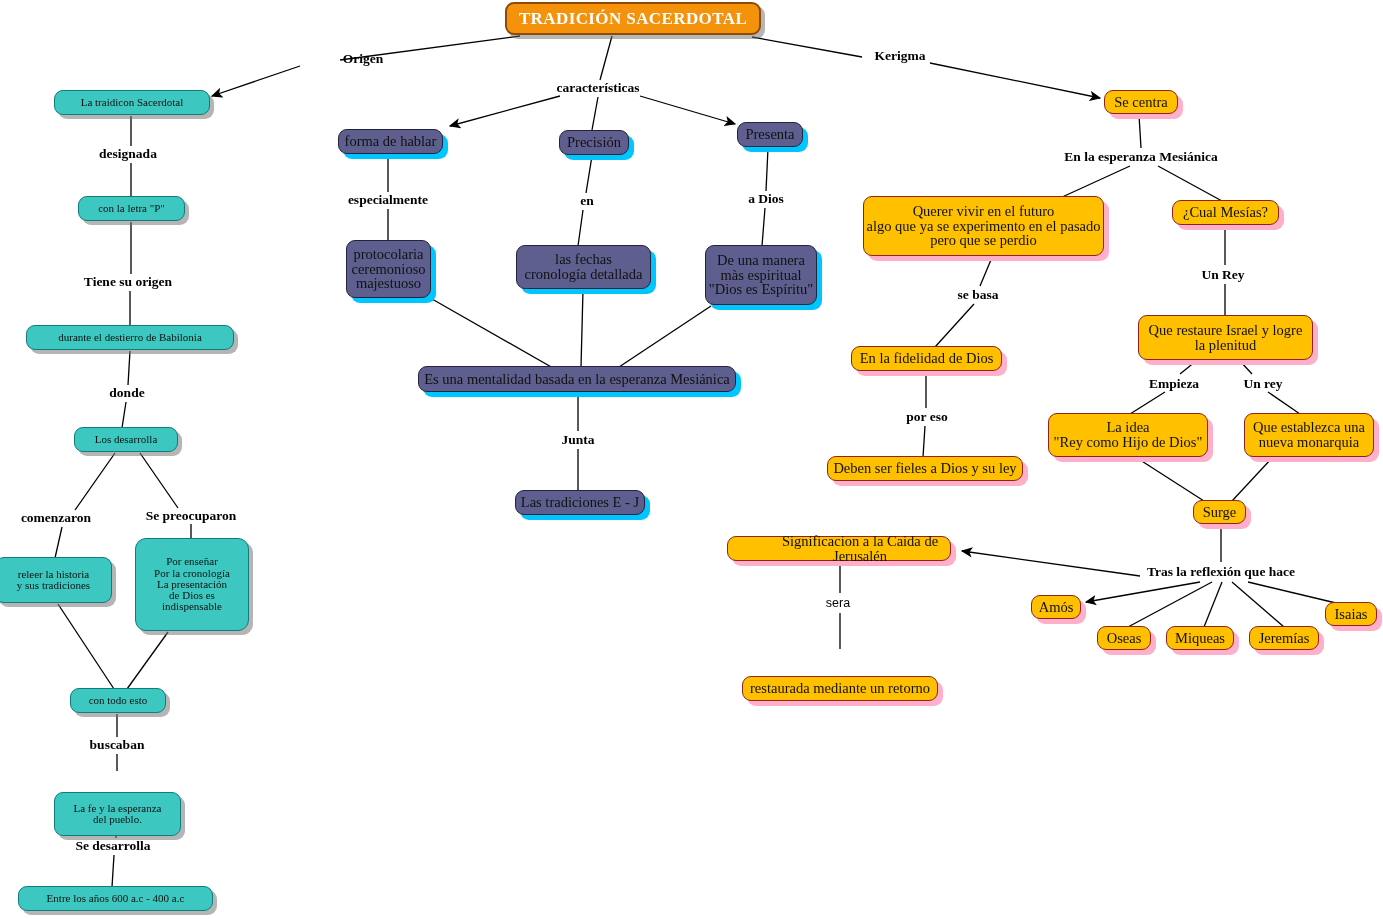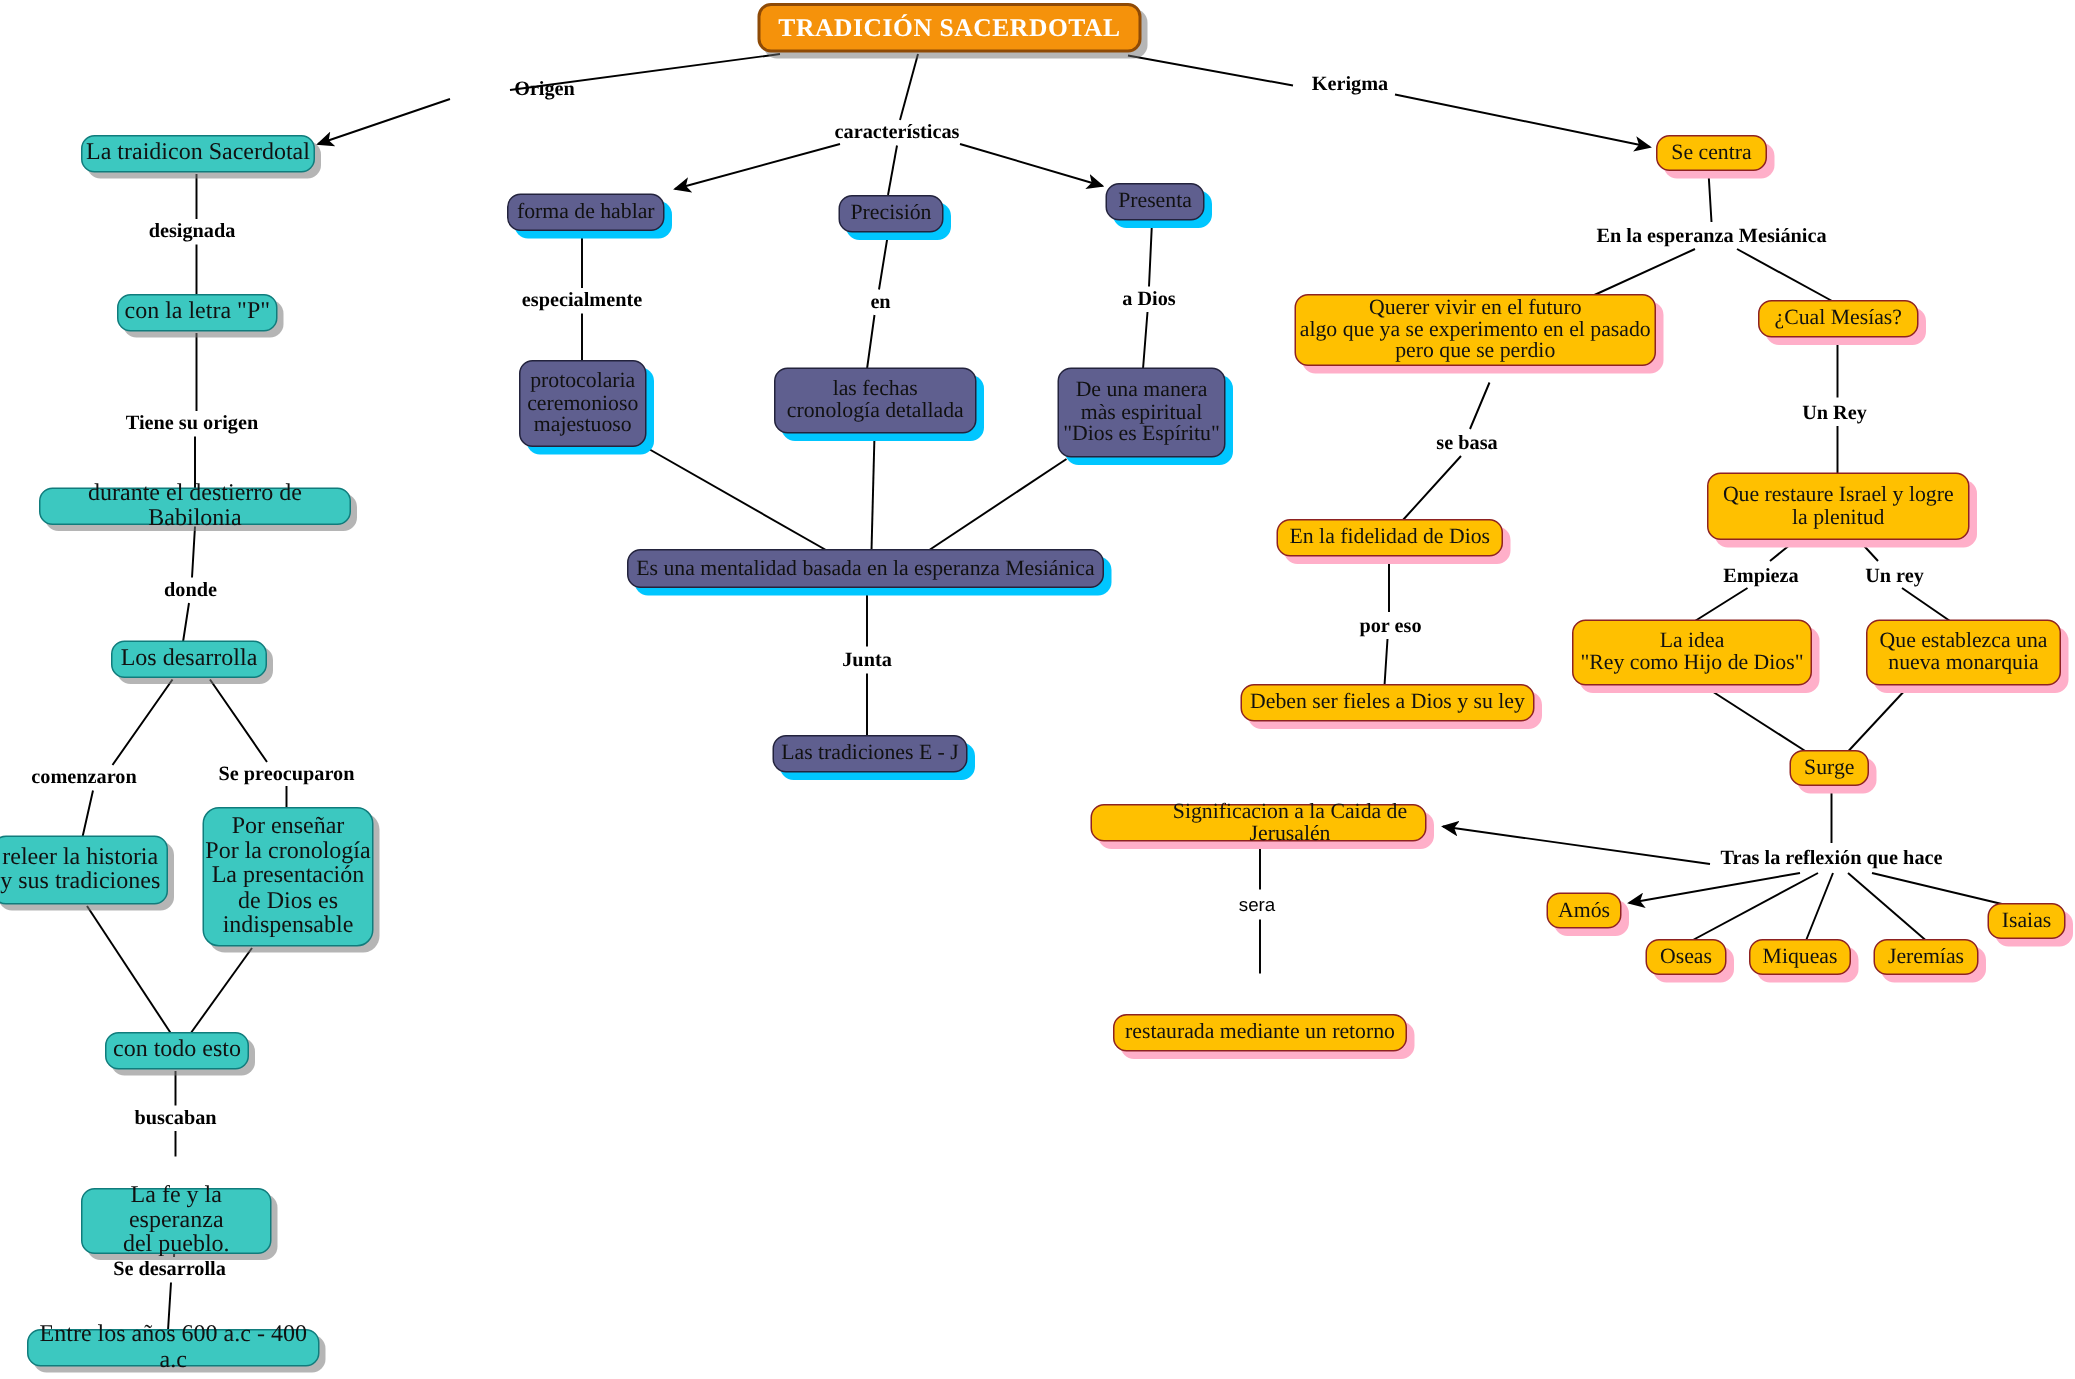--- a/index.html
+++ b/index.html
@@ -22,21 +22,21 @@
     white-space:pre-line;
     z-index:4;
   }
 
   
   .teal{
     background:#3cc8c0;
     border:1.6px solid #107c7c;
     color:#111111;
     box-shadow:4px 4px 0 rgba(120,120,120,.55);
-    font-size:16px;
+    font-size:11px;
   }
   
   .purple{
     background:#5f5f8f;
     border:1.6px solid #23233d;
     color:#111111;
     box-shadow:5px 5px 0 #00c6ff;
     font-size:14.5px;
   }
   
@@ -153,21 +153,21 @@
 ceremonioso
 majestuoso</div>
       <div class="node purple" style="left: 516px; top: 245px; width: 135px; height: 44px;">las fechas
 cronología detallada</div>
       <div class="node purple" style="left: 705px; top: 245px; width: 112px; height: 60px;">De una manera
 màs espiritual
 "Dios es Espíritu"</div>
       <div class="node purple" style="left: 418px; top: 366px; width: 318px; height: 26px;">Es una mentalidad basada en la esperanza Mesiánica</div>
       <div class="node purple" style="left: 515px; top: 490px; width: 130px; height: 25px;">Las tradiciones E - J</div>
       <div class="node amber" style="left: 1104px; top: 90px; width: 74px; height: 24px;">Se centra</div>
-      <div class="node amber" style="left: 863px; top: 196px; width: 241px; height: 48px;">Querer vivir en el futuro
+      <div class="node amber" style="left: 863px; top: 196px; width: 241px; height: 60px;">Querer vivir en el futuro
 algo que ya se experimento en el pasado
 pero que se perdio</div>
       <div class="node amber" style="left: 1172px; top: 200px; width: 107px; height: 25px;">¿Cual Mesías?</div>
       <div class="node amber" style="left: 851px; top: 346px; width: 151px; height: 25px;">En la fidelidad de Dios</div>
       <div class="node amber" style="left: 1138px; top: 315px; width: 175px; height: 45px;">Que restaure Israel y logre
 la plenitud</div>
       <div class="node amber" style="left: 827px; top: 456px; width: 196px; height: 25px;">Deben ser fieles a Dios y su ley</div>
       <div class="node amber" style="left: 1048px; top: 413px; width: 160px; height: 44px;">La idea
 "Rey como Hijo de Dios"</div>
       <div class="node amber" style="left: 1244px; top: 413px; width: 130px; height: 44px;">Que establezca una

